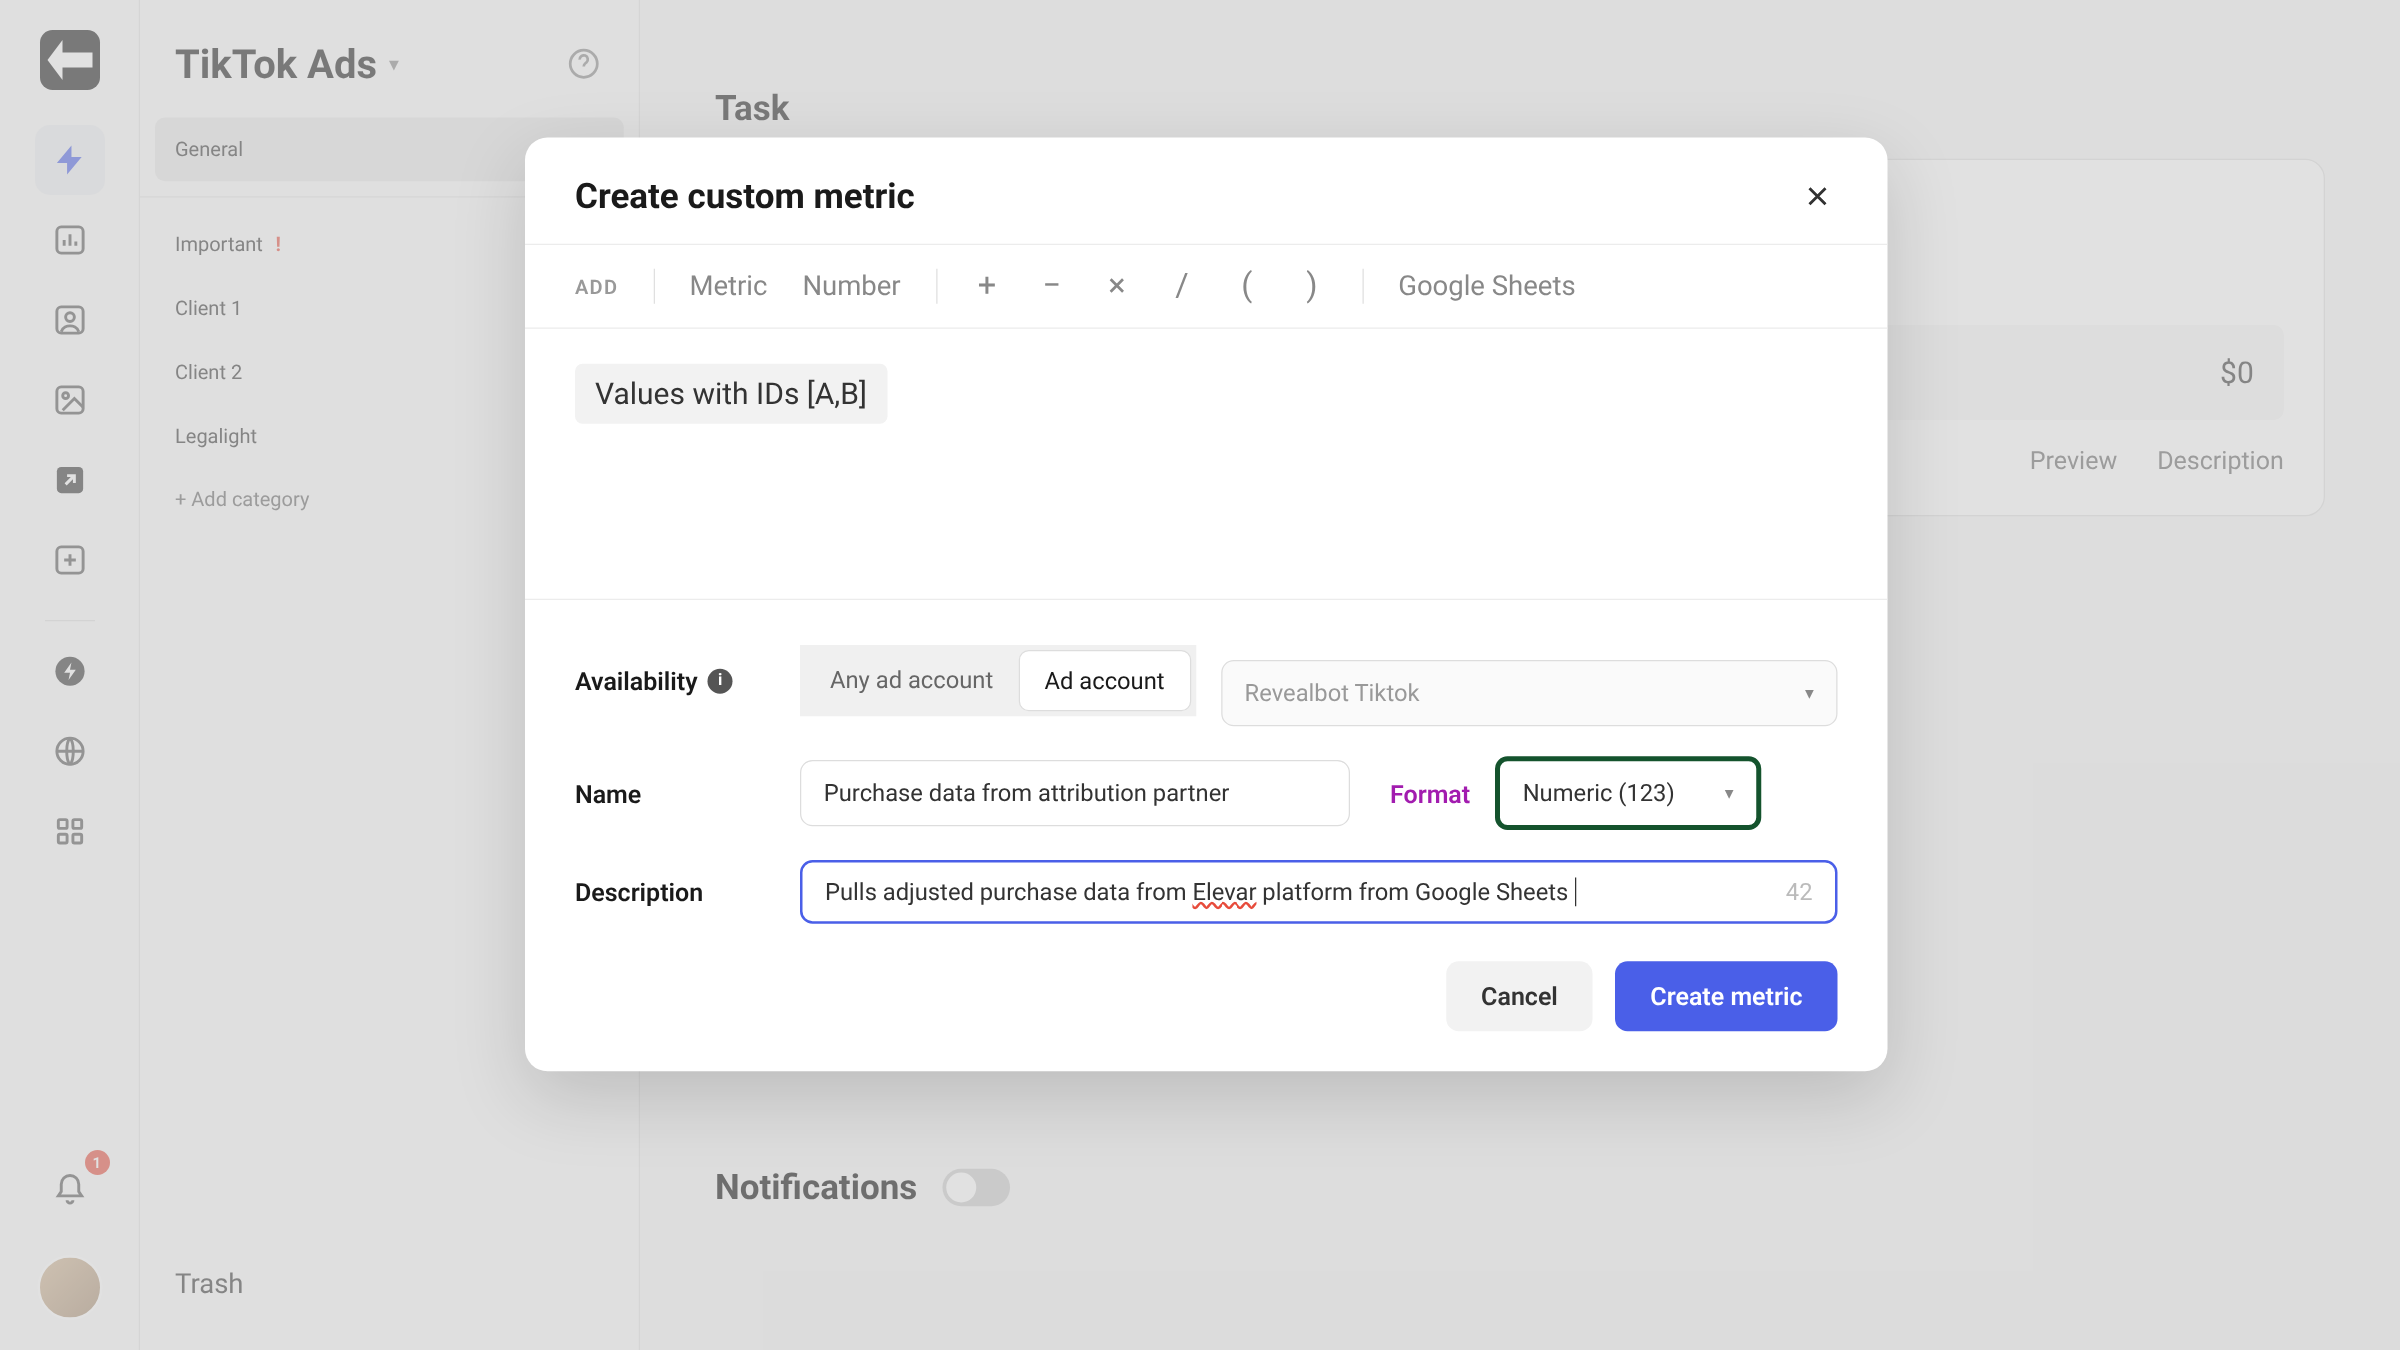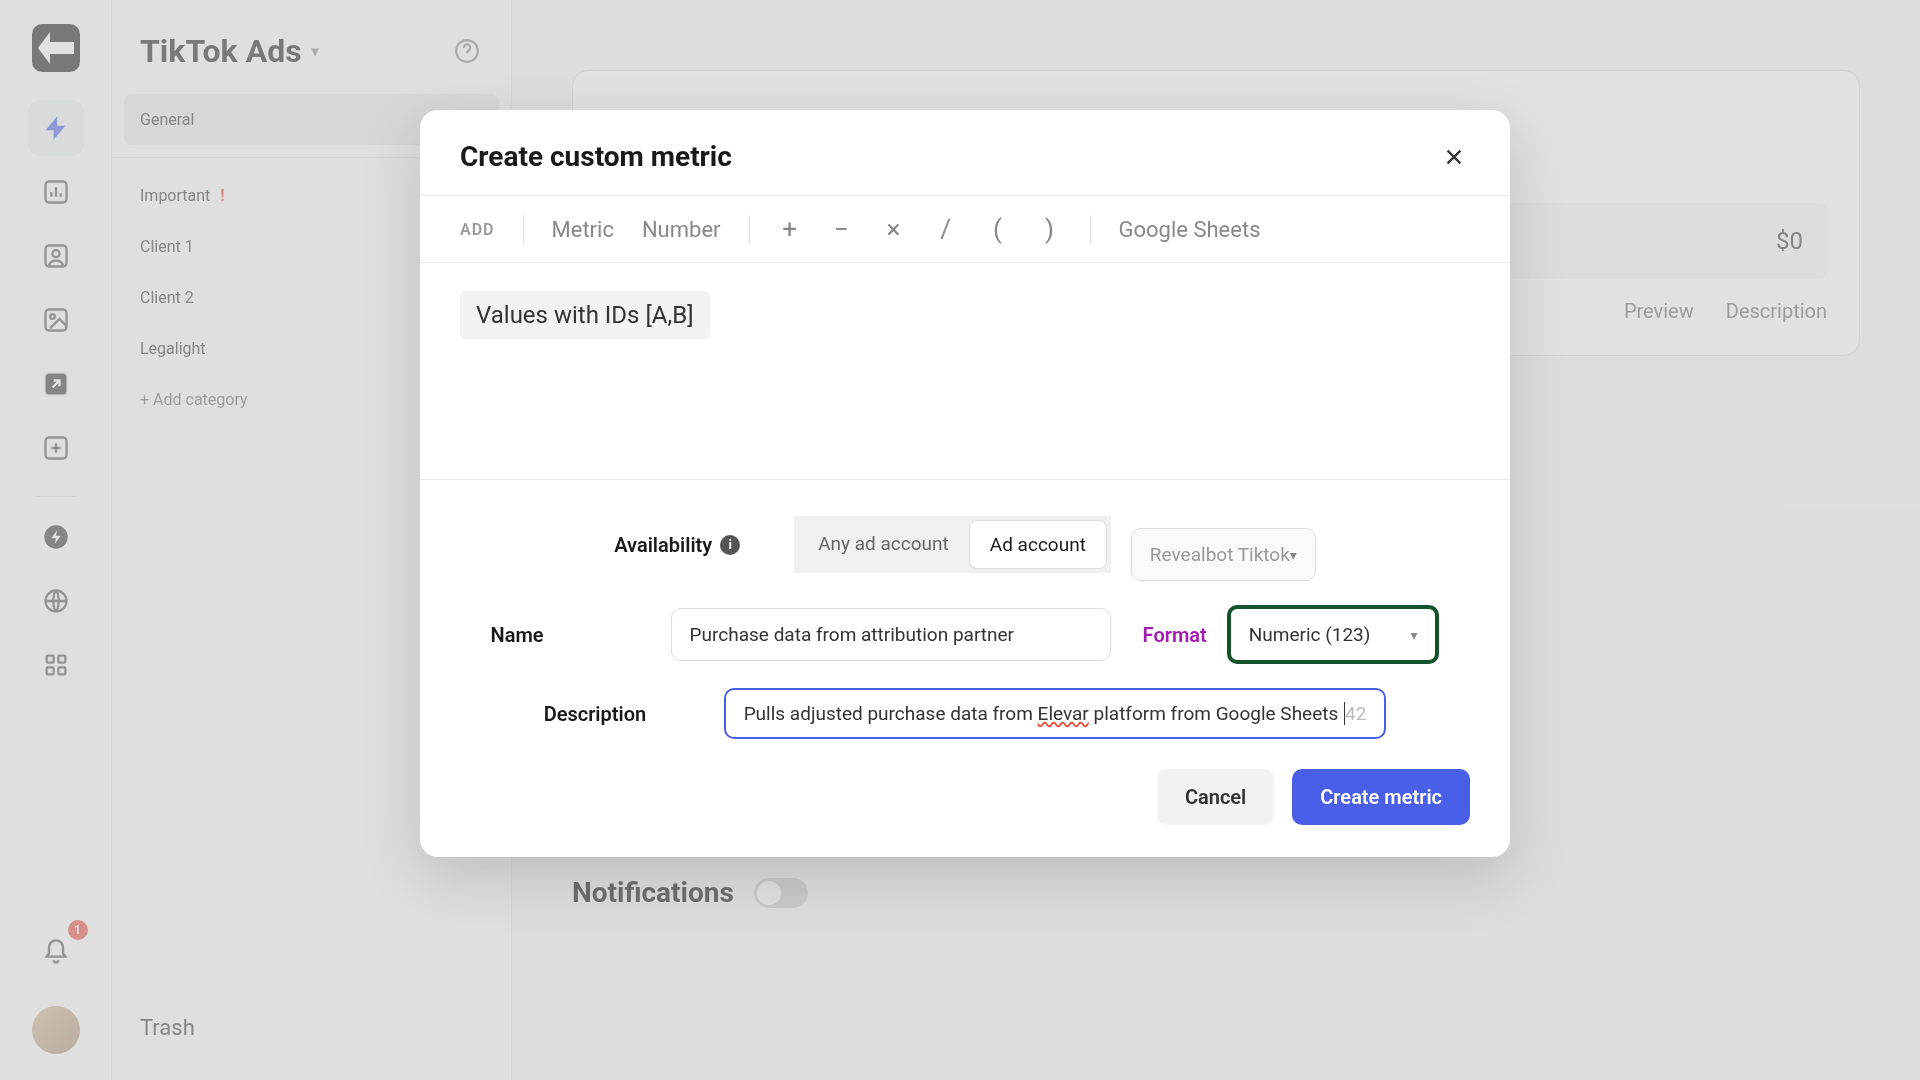--- a/index.html
+++ b/index.html
@@ -55,21 +55,21 @@
 .toolbar-add { font-size: 16px; font-weight: 600; color: #999; letter-spacing: 1px; }
 .toolbar-sep { width: 1px; height: 28px; background: #e0e0e0; }
 .toolbar-btn { font-size: 22px; color: #888; cursor: pointer; }
 .toolbar-op { font-size: 26px; color: #888; cursor: pointer; width: 24px; text-align: center; }
 
 
 .formula-area { padding: 28px 40px 140px 40px; }
 .formula-chip { display: inline-block; background: #f2f2f2; border-radius: 6px; padding: 10px 16px; font-size: 24px; color: #333; }
 
 
-.form-section { border-top: 1px solid #ececec; padding: 28px 40px 30px 40px; display: flex; flex-direction: column; gap: 24px; align-items: center; }
+.form-section { border-top: 1px solid #ececec; padding: 28px 40px 30px 40px; display: flex; flex-direction: column; gap: 24px; }
 .form-row { display: flex; align-items: center; gap: 20px; }
 .form-label { font-size: 20px; font-weight: 600; color: #1a1a1a; width: 160px; display:flex; align-items:center; gap:8px;}
 .info-icon { width:20px; height:20px; background:#555; color:white; border-radius:50%; display:inline-flex; align-items:center; justify-content:center; font-size:13px; font-weight:700; }
 .seg-control { display: inline-flex; background: #f0f0f0; border-radius: 0; padding: 4px; }
 .seg-btn { padding: 12px 20px; font-size: 19px; color: #666; border-radius: 8px; cursor: pointer; }
 .seg-btn.active { background: white; color: #1a1a1a; border: 1px solid #ddd; }
 .select-box { flex: 1; border: 1px solid #ddd; border-radius: 10px; padding: 14px 18px; font-size: 19px; color: #999; display: flex; align-items: center; justify-content: space-between; cursor: pointer; background:#fafafa;margin-top:20px; }
 .text-input { border: 1px solid #ddd; border-radius: 10px; padding: 14px 18px; font-size: 19px; color: #333; width: 440px; }
 .format-label { font-size: 20px; font-weight: 600; color: #a21caf; margin-left: 12px; }
 .format-select { border: 4px solid #14532d; border-radius: 10px; padding: 14px 18px; font-size: 19px; color: #333; display: flex; align-items: center; gap: 40px; cursor: pointer; }
@@ -194,20 +194,21 @@
   <div class="sidebar-item">
       <span>Legalight</span>
     </div>
   <div class="sidebar-item sidebar-add">
       <span>+ Add category</span>
     </div>
   <div class="sidebar-bottom"><span>Trash</span></div>
 </div>
 
 <div class="main">
+  <div class="task-label">Task</div>
   <div class="task-card">
     <div style="height:100px"></div>
     <div class="task-value-box">
       <span class="task-value">$0</span>
     </div>
     <div class="task-actions">
       <span>Preview</span>
       <span>Description</span>
     </div>
   </div>

